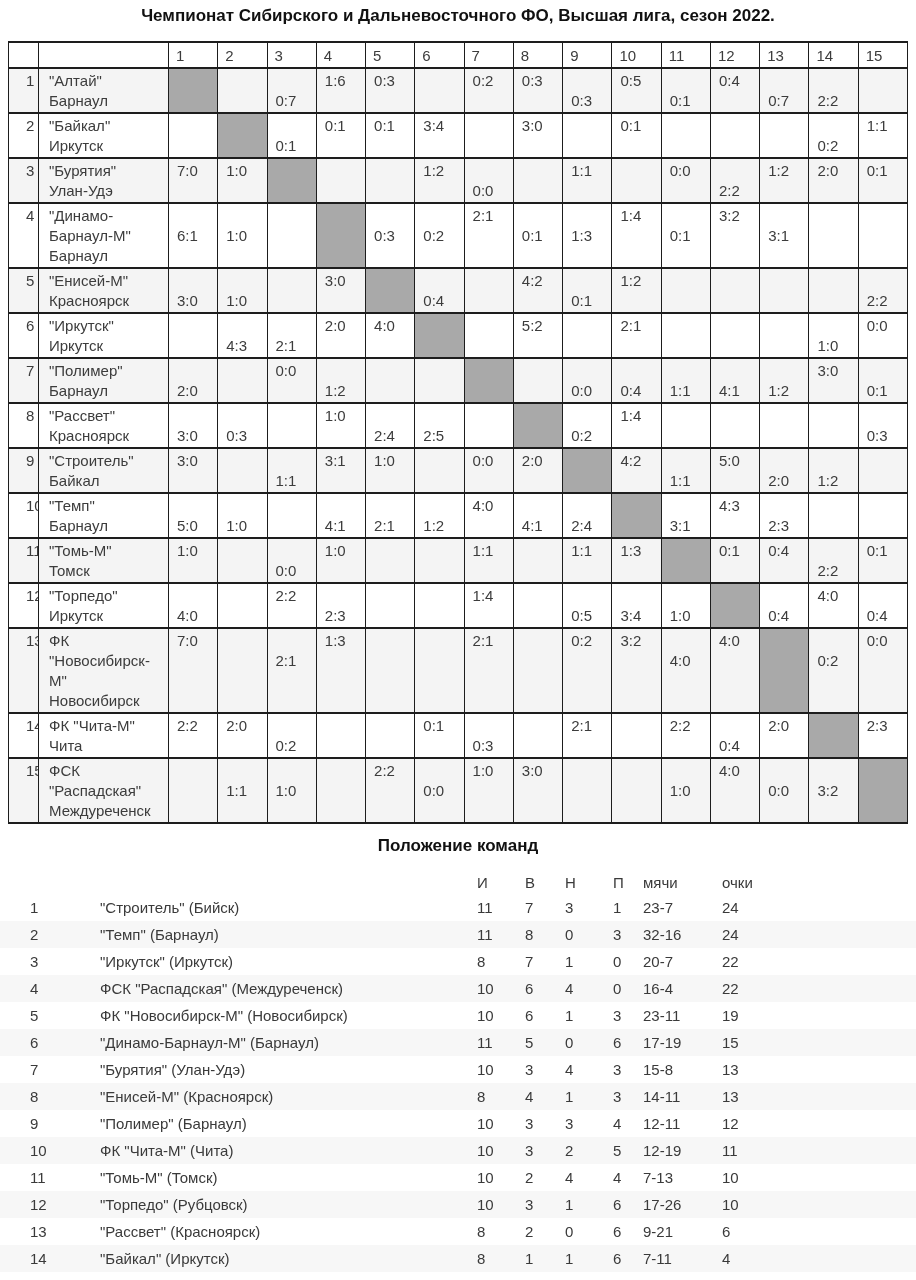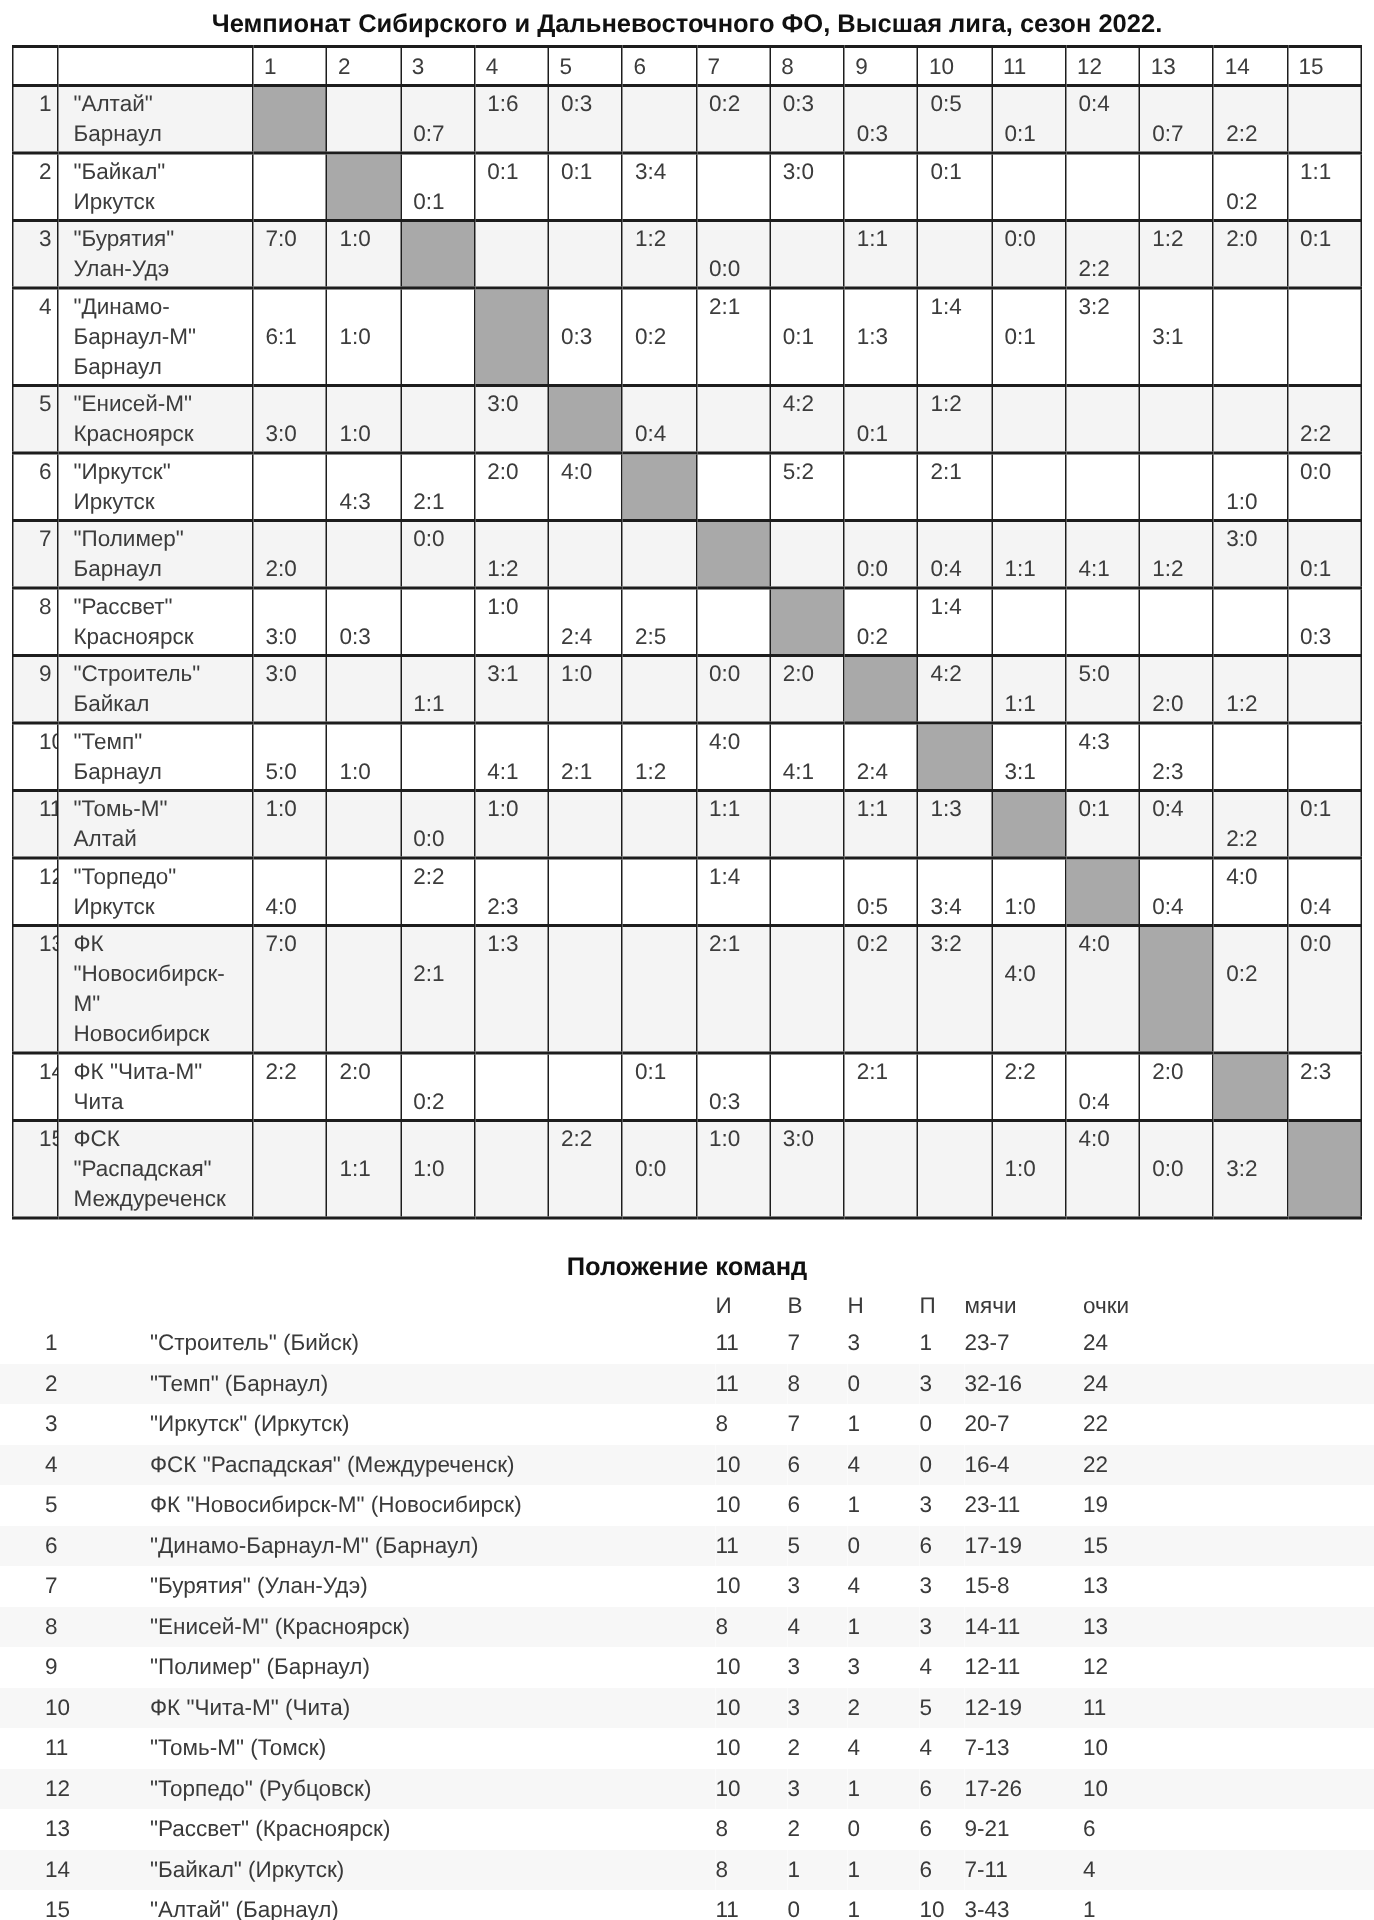--- a/index.html
+++ b/index.html
@@ -1,33 +1,33 @@
 <!DOCTYPE html>
 <html><head>
 <meta charset="utf-8">
 <style>
   html,body{margin:0;padding:0;background:#fff;width:916px;
     font-family:"Liberation Sans",sans-serif;color:#3a3a3a;}
   .main-title{font-weight:bold;font-size:17px;line-height:22px;text-align:center;
-    padding:5px 0 3px 0;color:#111;}
+    padding:5px 0 14px 0;color:#111;}
   
   table.matrix{border-collapse:collapse;table-layout:fixed;width:900px;margin-left:8px;}
   table.matrix th, table.matrix td{
     border-left:1px solid #1d1d1d;border-right:1px solid #1d1d1d;
     border-top:2px solid #1d1d1d;border-bottom:2px solid #1d1d1d;
     font-size:15px;font-weight:normal;text-align:left;vertical-align:top;
     padding:2px 0 1px 0;color:#3c3c3c;overflow:hidden;}
   table.matrix th{height:21px;line-height:21px;padding-left:7px;}
   .matrix .ln{height:20px;line-height:20px;padding-left:8px;white-space:nowrap;}
   .matrix td.numcell{padding-left:9px;}
   .matrix td.teamcell .ln{padding-left:10px;}
   .matrix tr.striped td{background:#f4f4f4;}
   .matrix td.diag, .matrix tr.striped td.diag{background:#a9a9a9;}
   
-  .standings-title{margin-top:16px;}
+  .standings-title{margin-top:6px;}
   table.standings{border-collapse:collapse;table-layout:fixed;width:916px;font-size:15px;}
   table.standings td, table.standings th{
     padding:0;text-align:left;font-weight:normal;vertical-align:middle;
     height:27px;color:#3a3a3a;white-space:nowrap;overflow:hidden;}
   table.standings th{height:23px;}
   table.standings .poscell{padding-left:30px;}
   table.standings tr.striped td{background:#f7f7f7;}
 </style>
 </head>
 <body>
@@ -721,21 +721,21 @@
           <div class="ln">&nbsp;</div>
           <div class="ln">&nbsp;</div>
         </td>
       </tr>
       <tr class="striped">
         <td class="numcell">
           <div class="ln">11</div>
         </td>
         <td class="teamcell">
           <div class="ln">"Томь-М"</div>
-          <div class="ln">Алтай</div>
+          <div class="ln">Томск</div>
         </td>
         <td>
           <div class="ln">1:0</div>
           <div class="ln">&nbsp;</div>
         </td>
         <td>
           <div class="ln">&nbsp;</div>
           <div class="ln">&nbsp;</div>
         </td>
         <td>

